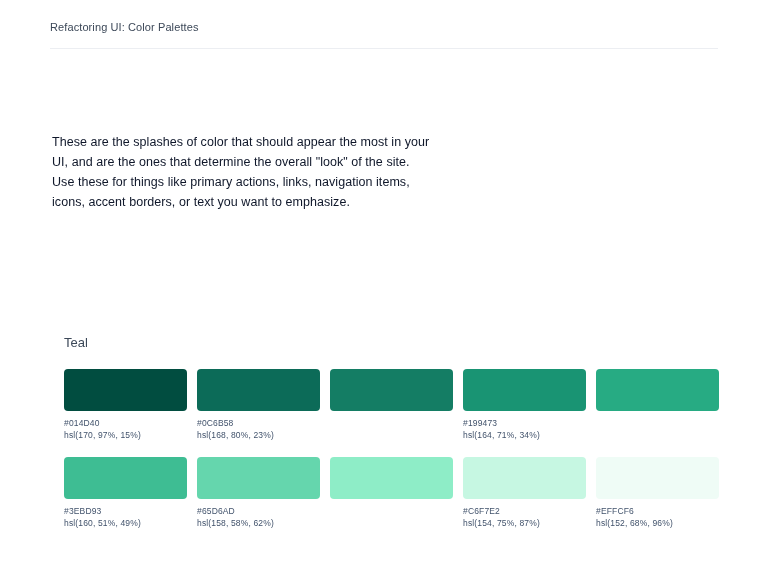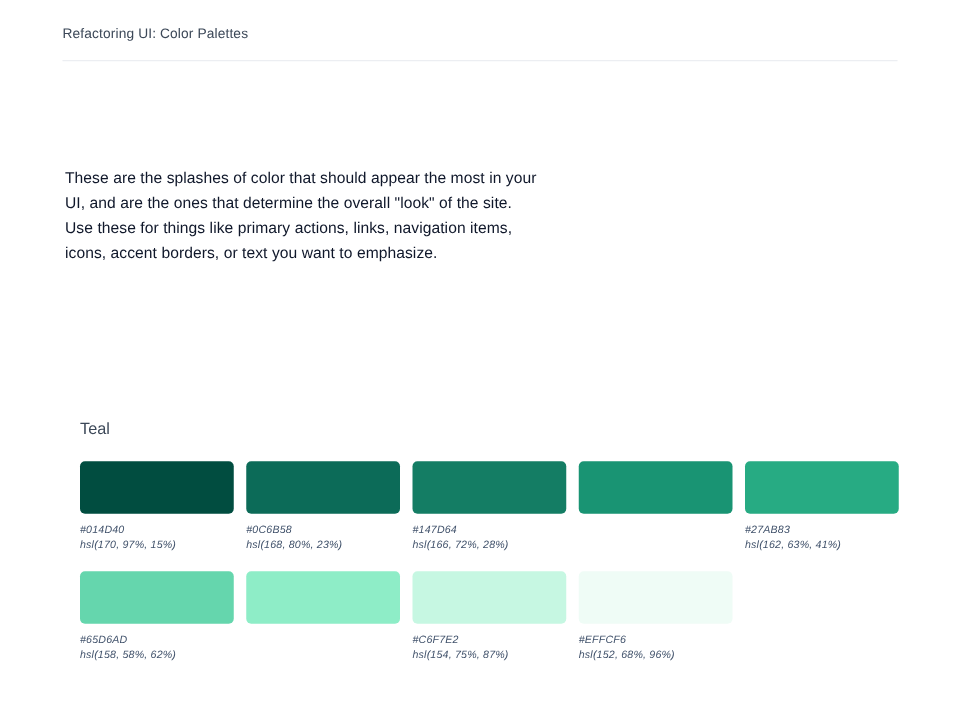--- a/index.html
+++ b/index.html
@@ -86,21 +86,20 @@
 
   .swatch-grid {
     display: flex;
     flex-wrap: wrap;
     width: 664px;
   }
   .swatch-row {
     display: flex;
     width: 100%;
     margin-bottom: 16px;
-    font-style: italic;
   }
   .swatch-row:last-child {
     margin-bottom: 0;
   }
   .swatch {
     width: 123px;
     margin-right: 10px;
   }
   .swatch:last-child {
     margin-right: 0;
@@ -149,37 +148,40 @@
           </div>
           <div class="swatch">
             <div class="swatch-chip" style="background: rgb(12, 107, 88);"></div>
             <div class="swatch-labels">
               <div class="swatch-hex">#0C6B58</div>
               <div class="swatch-hsl">hsl(168, 80%, 23%)</div>
             </div>
           </div>
           <div class="swatch">
             <div class="swatch-chip" style="background: rgb(20, 125, 100);"></div>
-            <div class="swatch-labels">
-              <div class="swatch-hex">#147D64</div>
-              <div class="swatch-hsl">hsl(166, 72%, 28%)</div>
-            </div>
           </div>
           <div class="swatch">
             <div class="swatch-chip" style="background: rgb(25, 148, 115);"></div>
+            <div class="swatch-labels">
+              <div class="swatch-hex">#199473</div>
+              <div class="swatch-hsl">hsl(164, 71%, 34%)</div>
+            </div>
           </div>
           <div class="swatch">
             <div class="swatch-chip" style="background: rgb(39, 171, 131);"></div>
-            <div class="swatch-labels">
-              <div class="swatch-hex">#27AB83</div>
-              <div class="swatch-hsl">hsl(162, 63%, 41%)</div>
-            </div>
           </div>
         </div>
         <div class="swatch-row">
+          <div class="swatch">
+            <div class="swatch-chip" style="background: rgb(62, 189, 147);"></div>
+            <div class="swatch-labels">
+              <div class="swatch-hex">#3EBD93</div>
+              <div class="swatch-hsl">hsl(160, 51%, 49%)</div>
+            </div>
+          </div>
           <div class="swatch">
             <div class="swatch-chip" style="background: rgb(101, 214, 173);"></div>
             <div class="swatch-labels">
               <div class="swatch-hex">#65D6AD</div>
               <div class="swatch-hsl">hsl(158, 58%, 62%)</div>
             </div>
           </div>
           <div class="swatch">
             <div class="swatch-chip" style="background: rgb(142, 237, 199);"></div>
           </div>

